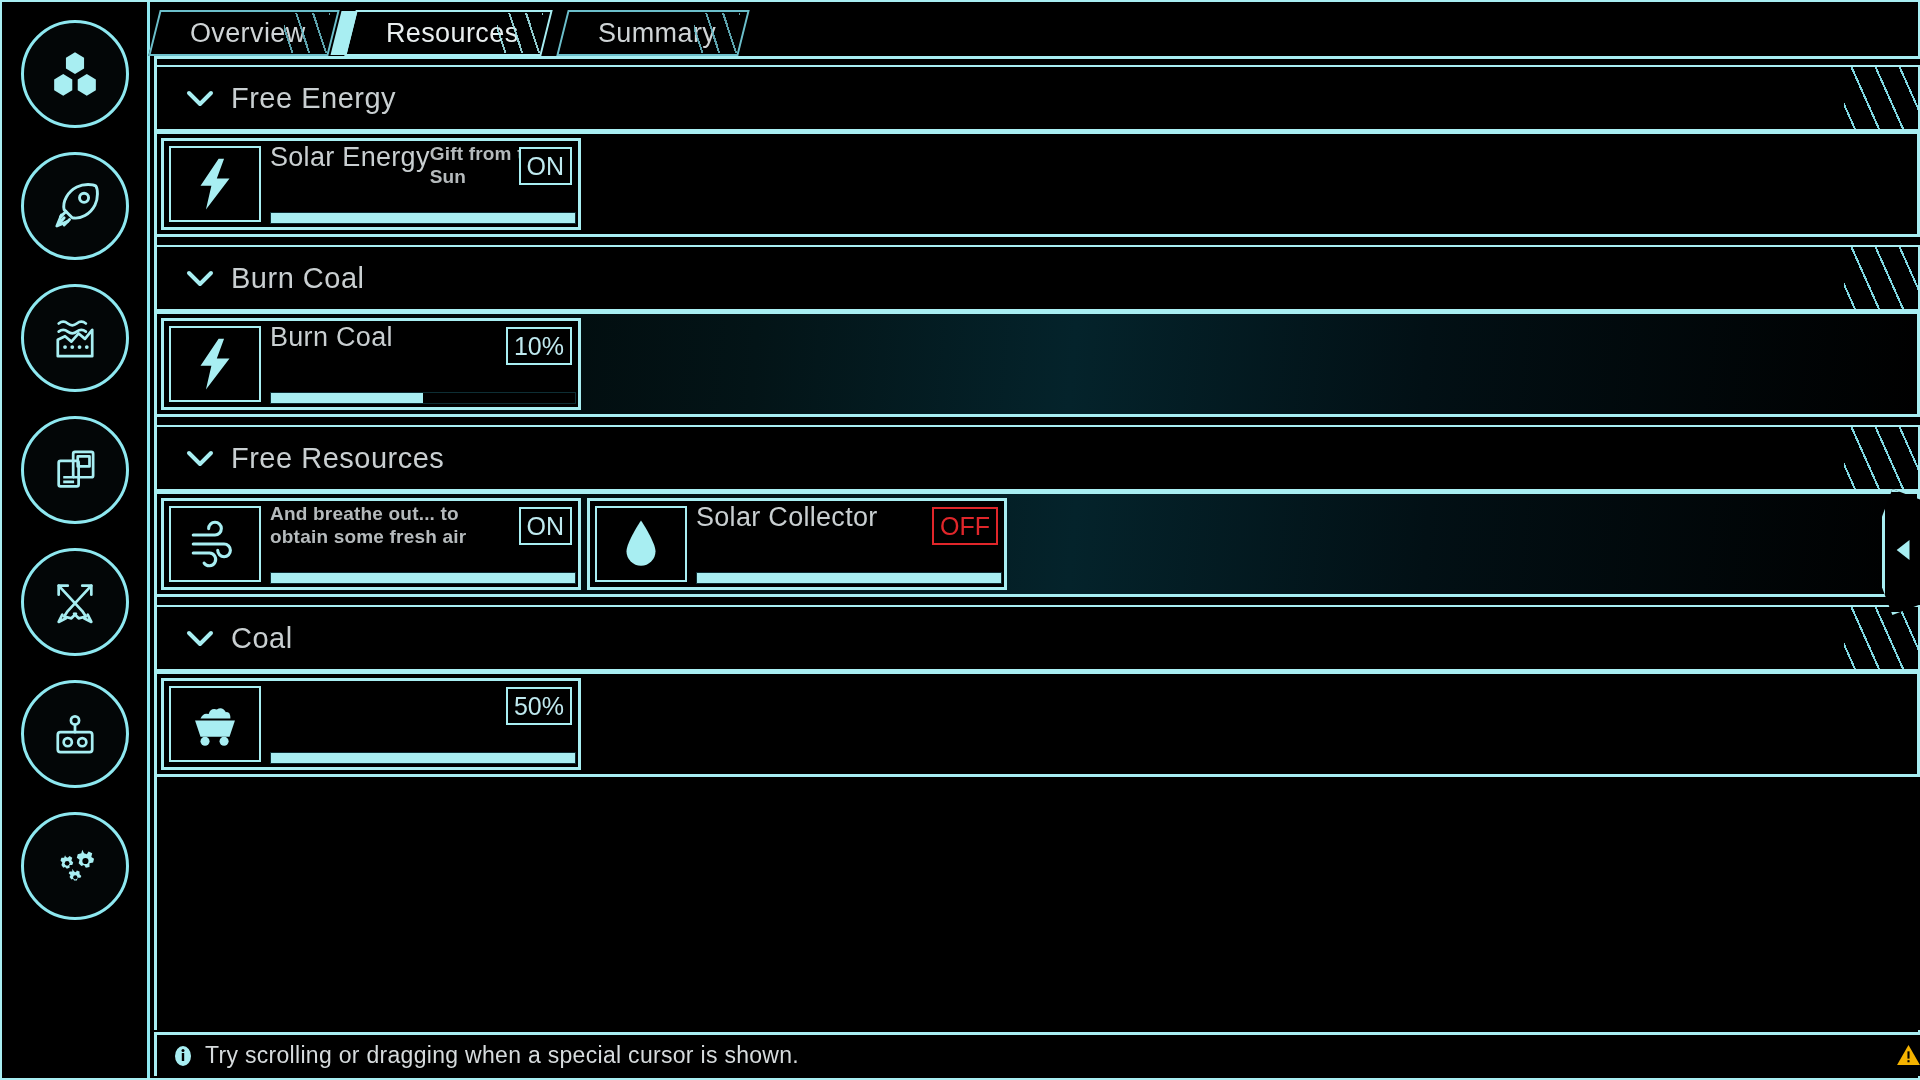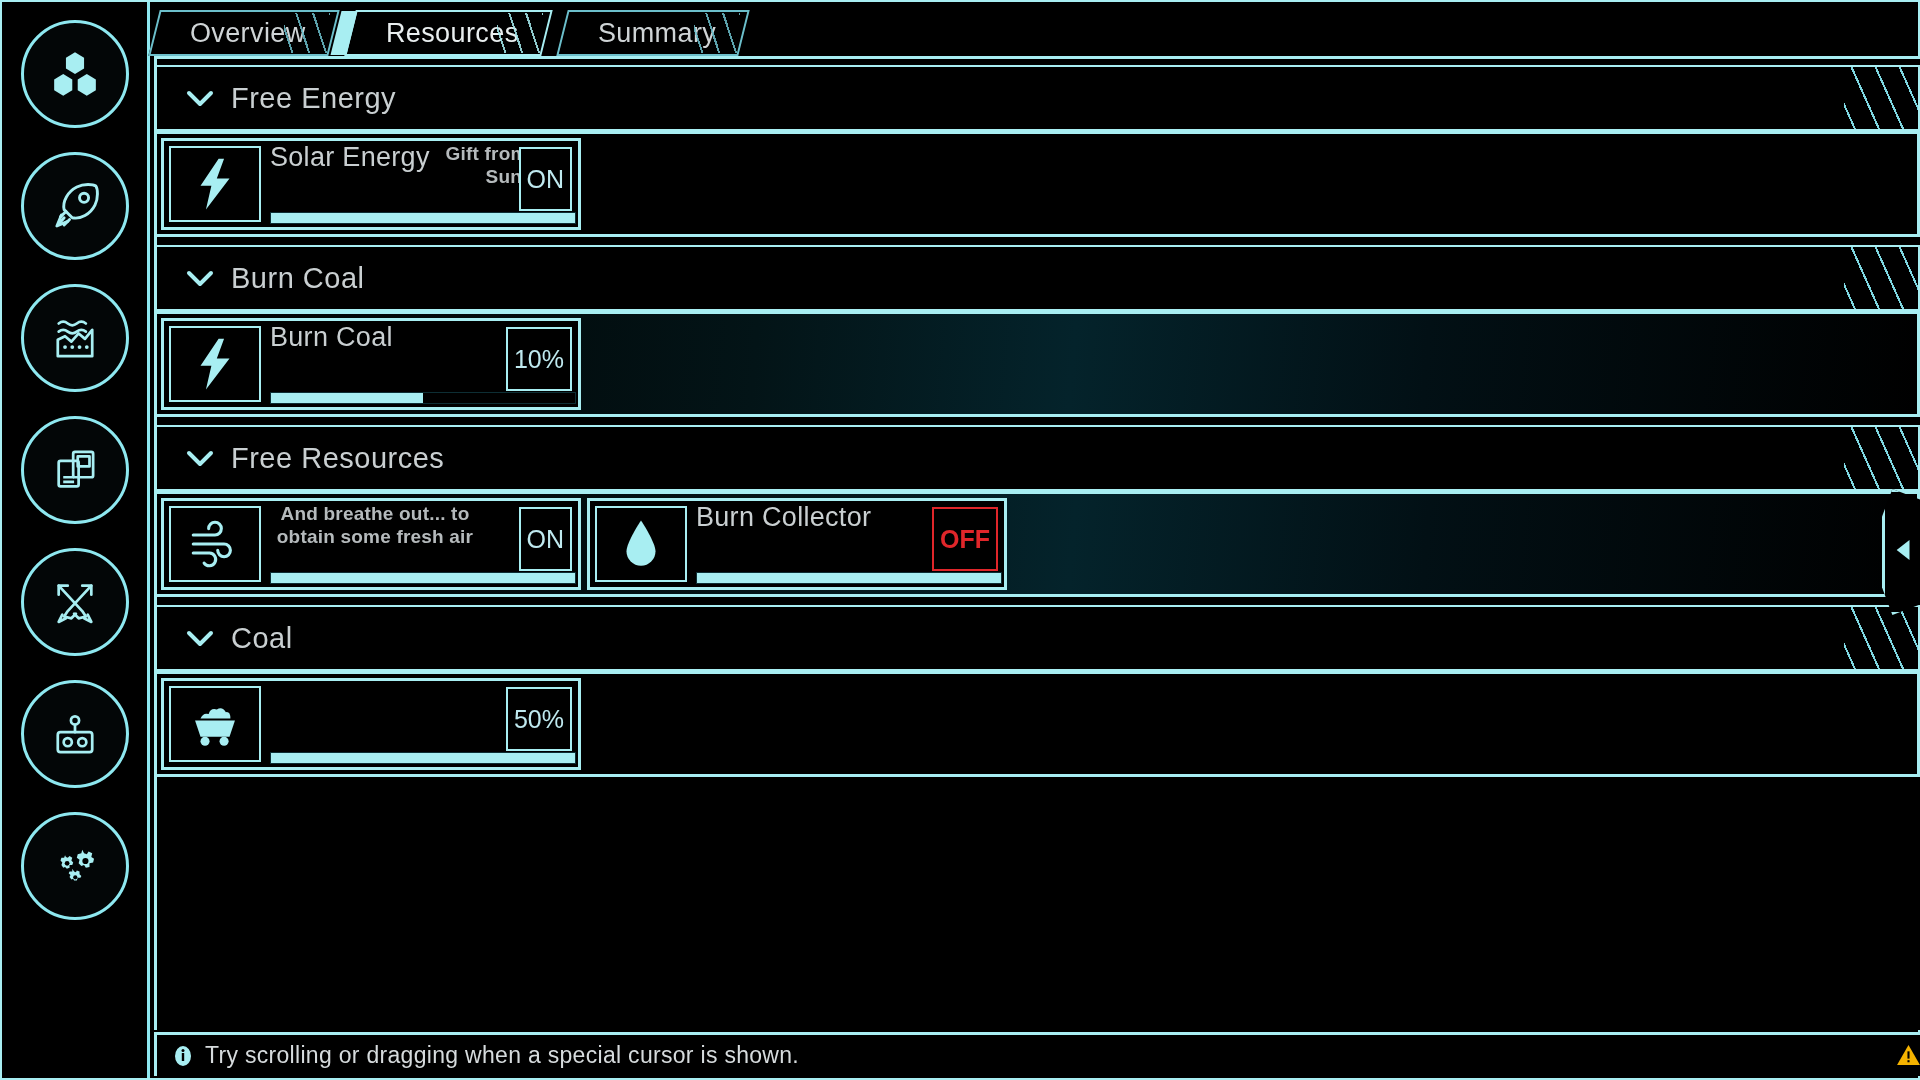--- a/index.html
+++ b/index.html
@@ -107,21 +107,21 @@
   }
   .sec-head .chev { width: 34px; height: 34px; margin-right: 14px; flex: 0 0 auto; }
   .sec-head .title {
     color: #c9cfd1; font-size: 29px; font-weight: 300; letter-spacing: .5px;
   }
   .sec-head .hatch {
     position: absolute; right: 0; top: 0; bottom: 0; width: 74px;
     background: repeating-linear-gradient(66deg,
       transparent 0 9px, #7fd8e2 9px 11px, transparent 11px 22px);
   }
-  .sec-block { margin-bottom: 8px; text-align: center; }
+  .sec-block { margin-bottom: 8px; }
 
   
   .card-row {
     position: relative;
     border-top: 3px solid #a8eef2;
     border-bottom: 3px solid #a8eef2;
     border-right: 3px solid #a8eef2;
     height: 106px;
     display: flex; align-items: stretch;
     padding: 4px 0 4px 4px;
@@ -161,29 +161,29 @@
     line-height: 23px; letter-spacing: .2px;
     max-width: 210px;
   }
   .bar-track {
     position: absolute; left: 4px; right: 2px; bottom: 3px;
     height: 12px; background: #000; border: 1px solid #0d2e34;
   }
   .bar-fill { height: 100%; background: #a8eef2; }
   .badge {
     position: absolute; right: 6px; top: 6px;
-    min-width: 52px; height: 64px;
+    min-width: 52px; height: 38px;
     border: 2px solid #a8eef2;
     color: #bfe9ef; font-size: 25px; font-weight: 400;
     display: flex; align-items: center; justify-content: center;
     padding: 0 6px;
     background: #000;
     cursor: pointer;
   }
-  .badge.off { border-color: #e0262a; color: #e0262a; font-weight: bold; }
+  .badge.off { border-color: #e0262a; color: #e0262a; }
 
   
   #side-arrow {
     position: absolute; right: -2px; top: 430px;
     width: 40px; height: 126px;
     border: 3px solid #a8eef2; border-right: none;
     background: #000;
     display: flex; align-items: center; justify-content: center;
     cursor: pointer;
     clip-path: polygon(26% 0, 100% 9%, 100% 91%, 26% 100%, 0 78%, 0 22%);
@@ -409,21 +409,21 @@
             </div>
             <div class="card">
               <div class="card-icon">
                 <span>
                   <svg viewBox="0 0 64 64" fill="#a8eef2">
                     <path d="M32 6 C32 6 16 30 16 40 a16 16 0 0 0 32 0 C48 30 32 6 32 6 Z"></path>
                   </svg>
                 </span>
               </div>
               <div class="card-body">
-                <div class="card-name">Burn Collector</div>
+                <div class="card-name">Solar Collector</div>
                 <div class="bar-track">
                   <div class="bar-fill" style="width:100%"></div>
                 </div>
                 <div class="badge off">OFF</div>
               </div>
             </div>
           </div>
         </div>
         <div class="sec-block">
           <div class="sec-head">

